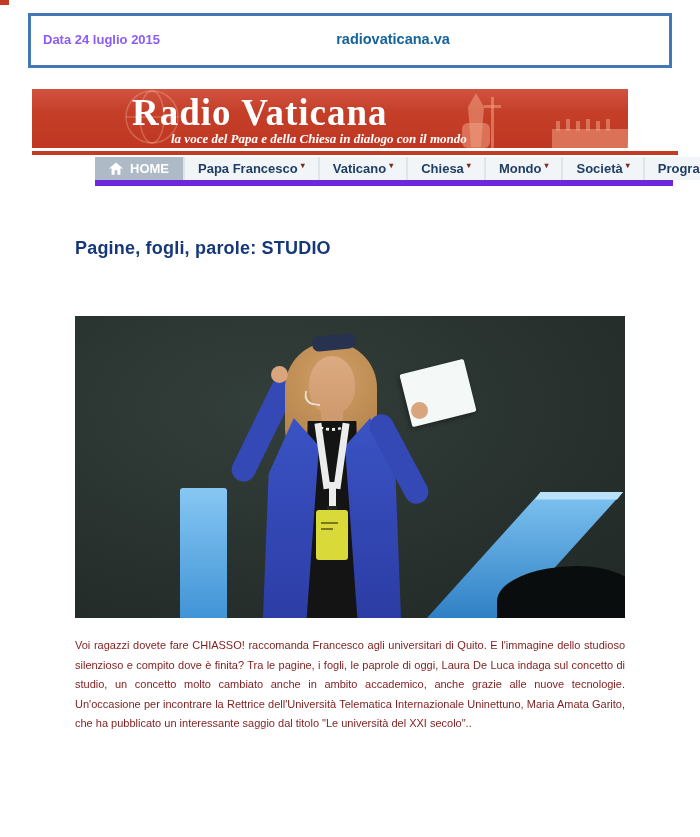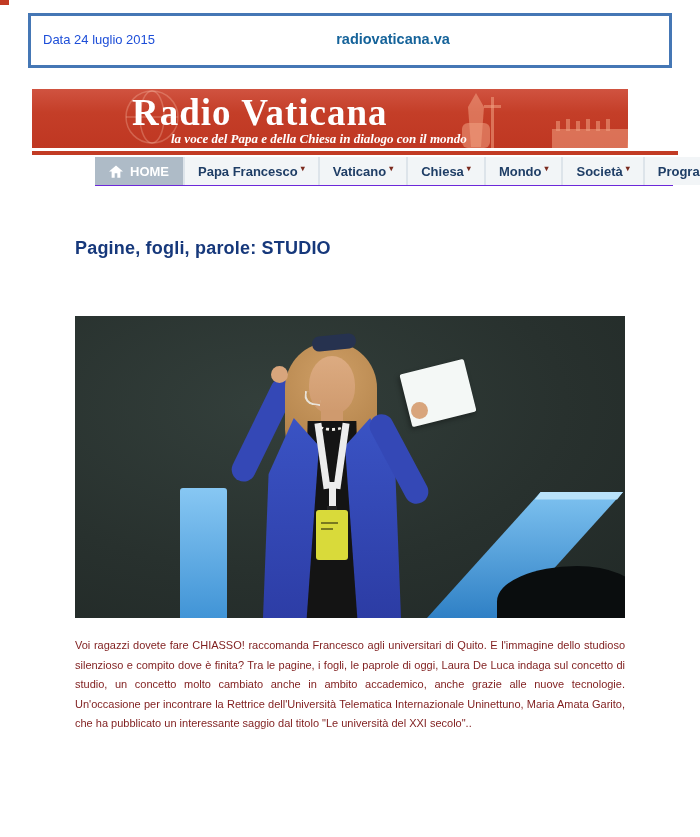--- a/index.html
+++ b/index.html
@@ -6,39 +6,39 @@
   body{
     width:700px;height:837px;background:#ffffff;position:relative;
     font-family:"Liberation Sans",sans-serif;overflow:hidden;
   }
   
   .corner-mark{position:absolute;left:0;top:0;width:9px;height:5px;background:#c23b24;}
 
   
   .meta-box{position:absolute;left:28px;top:13px;width:638px;height:49px;
     border:3px solid #4577b5;background:#fff;}
-  .meta-date{position:absolute;left:12px;top:16px;font-size:13px;font-weight:normal;color:#1d4ed8;}
+  .meta-date{position:absolute;left:12px;top:16px;font-size:13px;font-weight:bold;color:#8b5cf6;}
   .meta-domain{position:absolute;left:362px;top:15px;transform:translateX(-50%);
     font-size:14.5px;font-weight:bold;color:#15639a;white-space:nowrap;}
 
   
   .masthead{position:absolute;left:32px;top:89px;width:596px;height:59px;overflow:hidden;
     background:linear-gradient(180deg,#d05340 0%,#c43e28 40%,#bf3722 100%);}
   .masthead svg.watermark{position:absolute;left:0;top:0;width:646px;height:59px;}
   .masthead-title{position:absolute;left:100px;top:2px;
     font-family:"Liberation Serif",serif;font-weight:bold;font-size:37px;color:#ffffff;
     letter-spacing:1px;white-space:nowrap;}
   .masthead-tagline{position:absolute;left:128px;top:42px;
     font-family:"Liberation Serif",serif;font-style:italic;font-weight:bold;
     font-size:13px;color:#ffffff;white-space:nowrap;padding-left:11px;}
   .red-strip{position:absolute;left:32px;top:151px;width:646px;height:4px;background:#c23b24;}
 
   
   .nav{position:absolute;left:95px;top:157px;width:578px;height:29px;background:#dde4ea;
-    display:flex;align-items:stretch;border-bottom:1px solid #6d28d9;box-sizing:border-box;}
+    display:flex;align-items:stretch;border-bottom:6px solid #6d28d9;box-sizing:border-box;}
   .nav-tab{display:flex;align-items:center;padding:0 13px;margin-right:2px;
     background:#f2f5f7;font-size:13px;font-weight:bold;color:#1f3e66;cursor:pointer;white-space:nowrap;}
   .nav-home{background:#aebbc7;color:#ffffff;padding:0 14px;}
   .home-icon{width:14px;height:13px;margin-right:7px;display:inline-block;}
   .nav-arrow{font-size:8px;color:#7b2a1e;margin-left:3px;position:relative;top:-3px;}
 
   
   .article-title{position:absolute;left:75px;top:238px;font-size:18px;font-weight:bold;
     color:#16387b;letter-spacing:.2px;}
   .article-body{position:absolute;left:75px;top:636px;width:550px;

